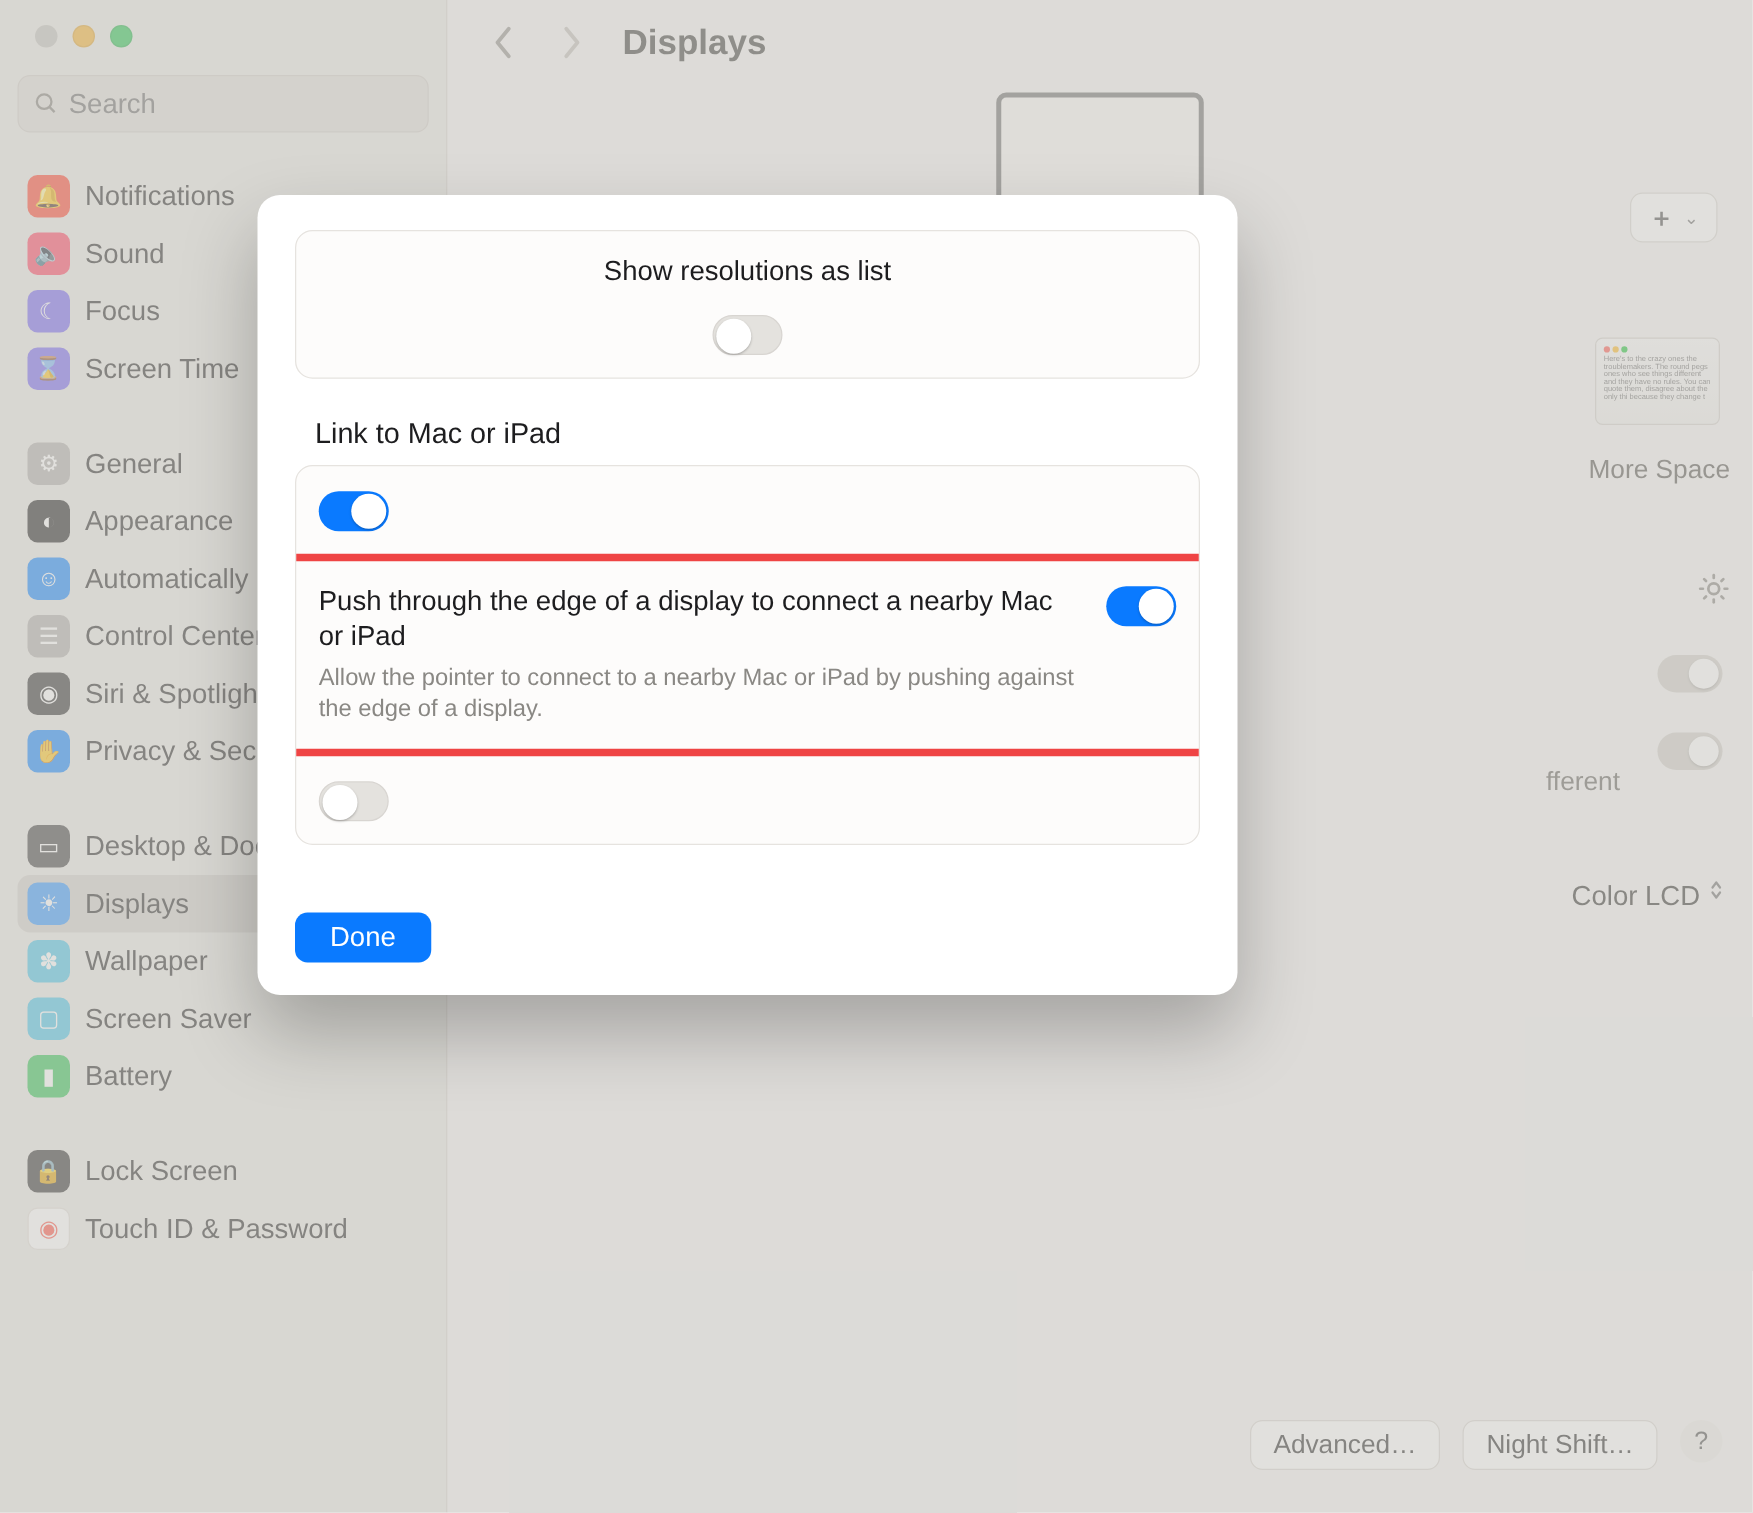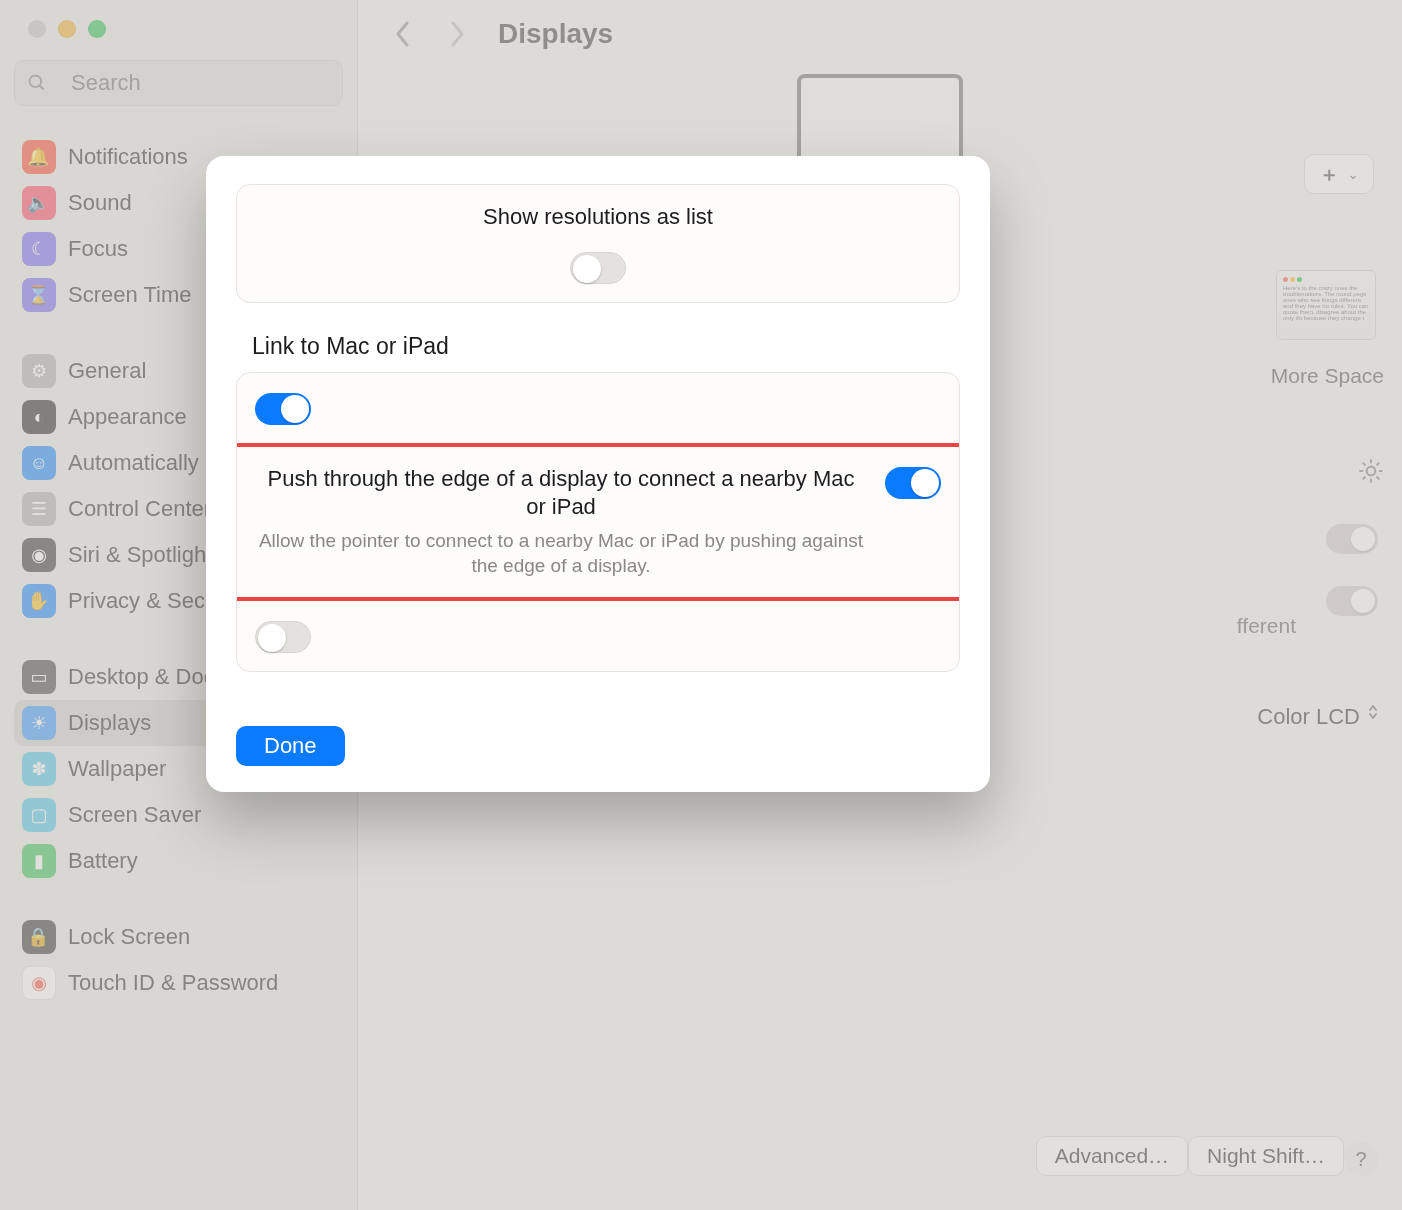--- a/index.html
+++ b/index.html
@@ -35,21 +35,21 @@
     padding-bottom: 22px;
   }
   .tl { width: 18px; height: 18px; border-radius: 50%; }
   .tl.red { background: #c6c6c1; }
   .tl.yellow { background: #f6b63b; box-shadow: inset 0 0 0 1px rgba(0,0,0,0.08);}
   .tl.green { background: #32c759; box-shadow: inset 0 0 0 1px rgba(0,0,0,0.08);}
   .search-wrap { padding: 0 14px 12px 14px; }
   .search-box {
     display: flex;
     align-items: center;
-    gap: 24px;
+    gap: 8px;
     background: #e3e0dc;
     border: 1px solid #d5d1cc;
     border-radius: 10px;
     height: 46px;
     padding: 0 12px;
     color: #8a8782;
     font-size: 22px;
   }
   .search-box input {
     border: none; background: transparent; outline: none;
@@ -147,21 +147,21 @@
     font-size: 21px; color: #6a6864;
   }
   .popup-btn {
     position: absolute; right: 24px; top: 640px;
     display:flex; align-items:flex-start; gap:8px;
     font-size: 22px; color: #3d3c3a;
   }
   .popup-btn .chev{font-size:13px;color:#777;}
   .footer-buttons {
     position: absolute; right: 24px; bottom: 34px;
-    display: flex; gap: 0; align-items:flex-end;
+    display: flex; gap: 18px; align-items:flex-start;
   }
   .btn {
     background: #fff; border: 1px solid #dcd8d4; border-radius: 10px;
     height: 40px; padding: 0 18px; font-size: 21px; color: #333;
     display:flex; align-items:center;
   }
   .help-btn {
     width: 34px; height: 34px; border-radius: 50%;
     background: #f0eeeb; border: none; color: #555; font-size: 20px;
     display:flex;align-items:center;justify-content:center;
@@ -185,21 +185,21 @@
   .card {
     border: 1px solid #e6e3df;
     border-radius: 14px;
     background: #fdfcfb;
   }
   .row {
     display: flex; align-items: flex-start;
     padding: 18px 18px;
     gap: 18px;
   }
-  .row + .row { border-top: 4px solid #ef4444; text-align: center; }
+  .row + .row { border-top: 6px solid #ef4444; }
   .row-main { flex: 1; }
   .row-title { font-size: 22px; color: #1d1d1f; line-height: 1.3;}
   .row-desc { font-size: 19px; color: #8a8884; margin-top: 6px; line-height:1.35;}
   .section-title {
     font-size: 23px; font-weight: 400; color: #1d1d1f;
     margin: 30px 4px 12px 16px;
   }
   .toggle {
     position: relative; width: 56px; height: 32px;
     border-radius: 18px; flex-shrink: 0; margin-top: 2px;

